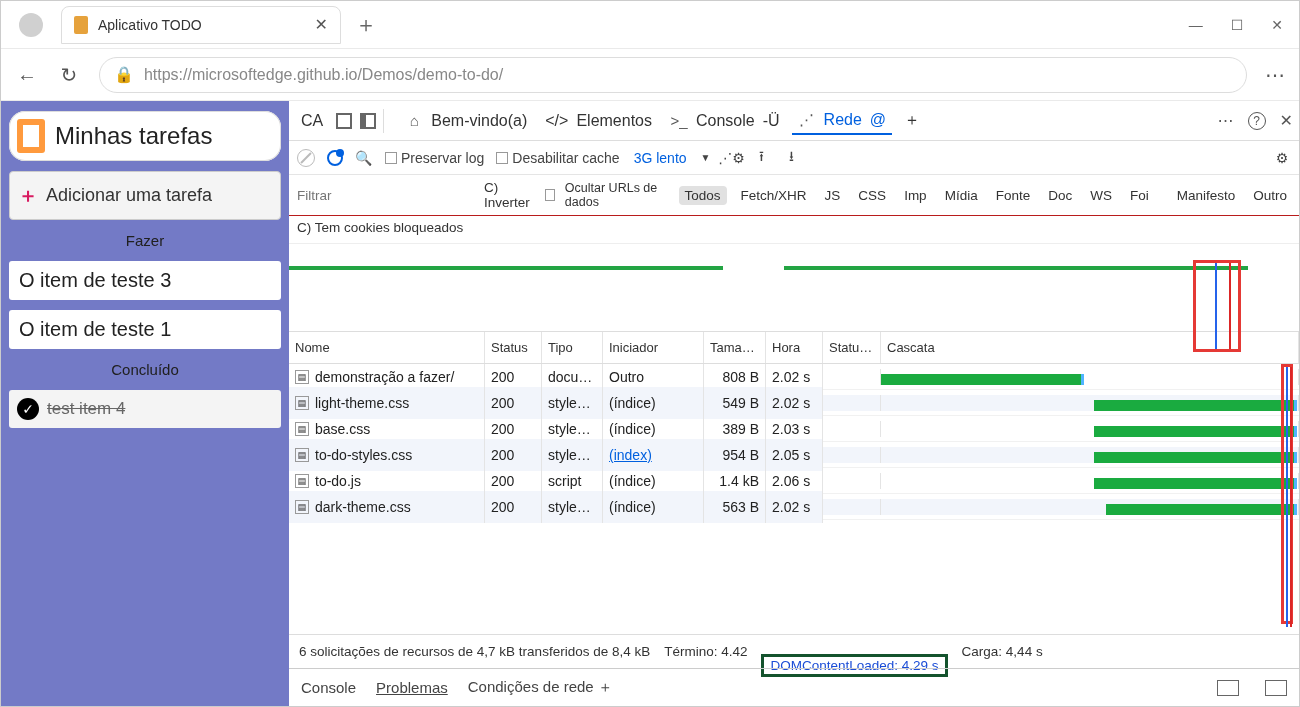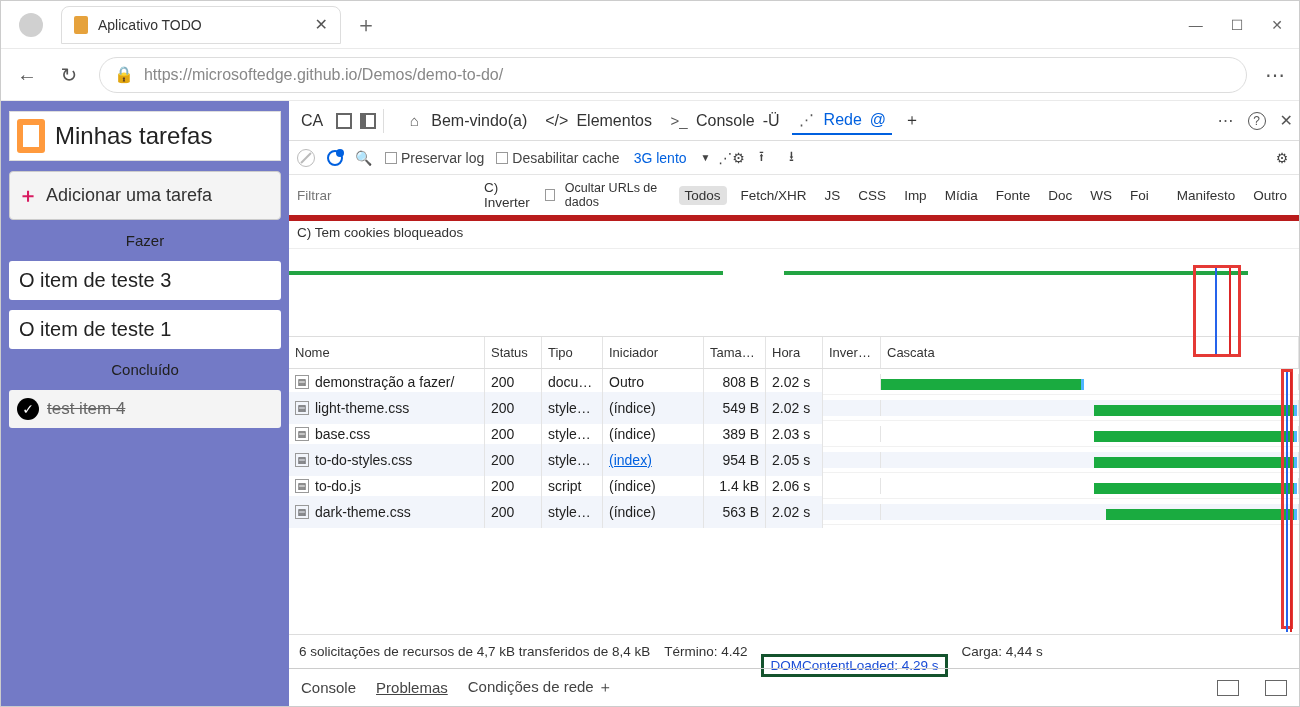--- a/index.html
+++ b/index.html
@@ -23,21 +23,21 @@
 .url-box { flex: 1; height: 36px; border: 1px solid #ddd; border-radius: 20px; display: flex; align-items: center; padding: 0 14px; gap: 10px; }
 .url-lock { font-size: 16px; color: #666; }
 .url-text { font-size: 16px; color: #888; }
 .dots { font-size: 20px; color: #555; cursor: pointer; }
 
 
 .content { flex: 1; display: flex; overflow: hidden; }
 
 
 .app { width: 288px; background: #737ac6; padding: 10px 8px; display: flex; flex-direction: column; gap: 10px; }
-.app-header { display: flex; align-items: center; gap: 10px; background: #fff; padding: 8px; border-radius: 0; box-shadow: inset 0 0 0 1px #ddd; }
+.app-header { display: flex; align-items: center; gap: 10px; background: #fff; padding: 8px; border-radius: 16px; box-shadow: inset 0 0 0 1px #ddd; }
 .clipboard-icon { width: 28px; height: 34px; background: #ff9a3d; border-radius: 3px; position: relative; }
 .clipboard-icon::after { content:""; position:absolute; inset:6px; background:#fff; }
 .app-title { font-size: 24px; color: #222; }
 .app-btn { background:#f4f4f4; border:1px solid #ccc; border-radius:4px; padding:10px 8px; font-size:18px; color:#333; display:flex; align-items:center; gap:8px; cursor:pointer; }
 .app-btn .plus-glyph { color:#d81b60; font-size:20px; font-weight:bold; }
 .section-label { text-align:center; color:#202020; font-size:15px; padding:2px 0; }
 .task { background:#fff; border-radius:3px; padding:8px 10px; font-size:20px; color:#222; }
 .task-done { background:#f4f4f4; display:flex; align-items:center; gap:8px; padding:8px; border-radius:3px; }
 .check-dot { width:22px; height:22px; border-radius:50%; background:#000; color:#fff; display:flex; align-items:center; justify-content:center; font-size:14px; }
 .task-done span.label { text-decoration:line-through; color:#666; font-size:17px; }
@@ -55,21 +55,21 @@
 
 .dt-toolbar { height:34px; display:flex; align-items:center; border-bottom:1px solid #e5e5e5; padding:0 8px; gap:12px; font-size:14px; color:#444; }
 .tb-icon { width:18px; height:18px; display:inline-flex; align-items:center; justify-content:center; }
 .tb-check { display:flex; align-items:center; gap:4px; }
 .throttle-sel { padding:1px 2px; color:#0060df; font-size:14px;text-align:center; }
 .tb-caret { font-size:10px; }
 .filter-active { width:16px; height:16px; border-radius:50%; border:2px solid #0060df; position:relative; display:inline-block; }
 .filter-active::after { content:''; width:8px;height:8px;background:#0060df;border-radius:50%; position:absolute; top:-3px; right:-3px; }
 
 
-.filter-row { display:flex; align-items:center; gap:10px; padding:5px 8px; font-size:13.5px; color:#333; border-bottom:6px solid #b91c1c; flex-wrap:nowrap; }
+.filter-row { display:flex; align-items:center; gap:10px; padding:5px 8px; font-size:13.5px; color:#333; border-bottom:1px solid #b91c1c; flex-wrap:nowrap; }
 .filter-row .pill.active { background:#e1e1e1; border-radius:4px; padding:2px 6px; }
 .filter-row .pill { padding:2px 4px; cursor:pointer; }
 .filter-box { width:200px; border:none; font-size:13.5px; color:#777; }
 .chk { width:12px;height:12px;border:1px solid #999;display:inline-block; }
 
 
 .filter-row2 { display:flex; align-items:center; gap:12px; padding:4px 8px 8px; font-size:13.5px; color:#333; border-bottom:1px solid #eee; }
 
 
 .overview { height:88px; border-bottom:1px solid #ddd; position:relative; }
@@ -268,21 +268,21 @@
       </div>
 
       <div class="tbl-wrap">
         <div class="tbl-head">
           <div class="col name">Nome</div>
           <div class="col status">Status</div>
           <div class="col type">Tipo</div>
           <div class="col init">Iniciador</div>
           <div class="col size" style="text-align:left">Tamanho</div>
           <div class="col time">Hora</div>
-          <div class="col fulfill">Inverter…</div>
+          <div class="col fulfill">Status…</div>
           <div class="col waterfall">Cascata</div>
         </div>
         <div class="tbl-body" style="position:relative;">
 
           <div id="rows-container">
               <div class="row">
     <div class="col name">
                   <span class="file-ic">▤</span>
                   <span>demonstração a fazer/</span>
                 </div>

